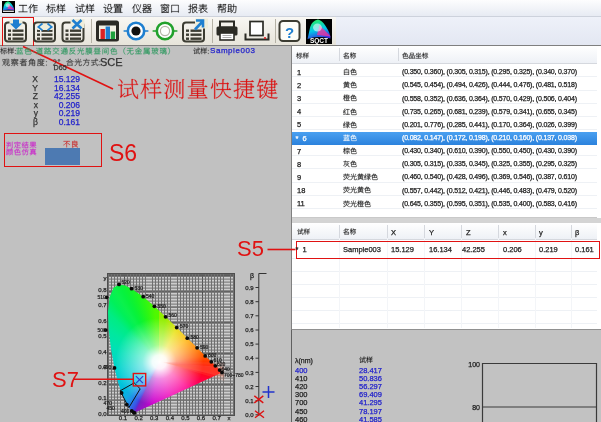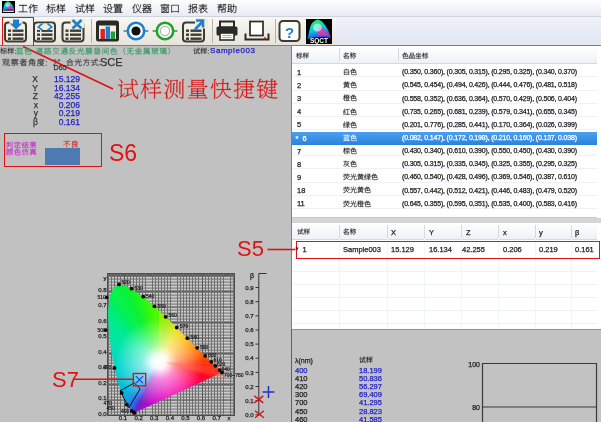--- a/index.html
+++ b/index.html
@@ -659,24 +659,24 @@
 <div class="tx t75" style="left:295.5px;top:244.5px">*&nbsp; 1</div>
 <div class="tx t75" style="left:343.0px;top:244.5px">Sample003</div>
 <div class="tx t75" style="left:391.0px;top:244.5px">15.129</div>
 <div class="tx t75" style="left:429.0px;top:244.5px">16.134</div>
 <div class="tx t75" style="left:462.0px;top:244.5px">42.255</div>
 <div class="tx t75" style="left:503.0px;top:244.5px">0.206</div>
 <div class="tx t75" style="left:539.0px;top:244.5px">0.219</div>
 <div class="tx t75" style="left:575.0px;top:244.5px">0.161</div>
 <div class="tx t7" style="left:295px;top:357.2px;color:#222">λ(nm)</div>
 <div class="tx t75" style="left:295px;top:365.6px;color:#2222cc">400</div>
-<div class="tx t75" style="left:359px;top:365.6px;color:#2222cc">18.199</div>
+<div class="tx t75" style="left:359px;top:365.6px;color:#2222cc">28.417</div>
 <div class="tx t75" style="left:295px;top:373.8px;color:#222">410</div>
 <div class="tx t75" style="left:359px;top:373.8px;color:#2222cc">50.836</div>
 <div class="tx t75" style="left:295px;top:382.0px;color:#222">420</div>
 <div class="tx t75" style="left:359px;top:382.0px;color:#2222cc">56.297</div>
 <div class="tx t75" style="left:295px;top:390.2px;color:#222">300</div>
 <div class="tx t75" style="left:359px;top:390.2px;color:#2222cc">69.409</div>
 <div class="tx t75" style="left:295px;top:398.4px;color:#222">700</div>
 <div class="tx t75" style="left:359px;top:398.4px;color:#2222cc">41.295</div>
 <div class="tx t75" style="left:295px;top:406.6px;color:#222">450</div>
-<div class="tx t75" style="left:359px;top:406.6px;color:#2222cc">28.823</div>
+<div class="tx t75" style="left:359px;top:406.6px;color:#2222cc">78.197</div>
 <div class="tx t75" style="left:295px;top:414.8px;color:#222">460</div>
 <div class="tx t75" style="left:359px;top:414.8px;color:#2222cc">41.585</div>
 </body></html>

